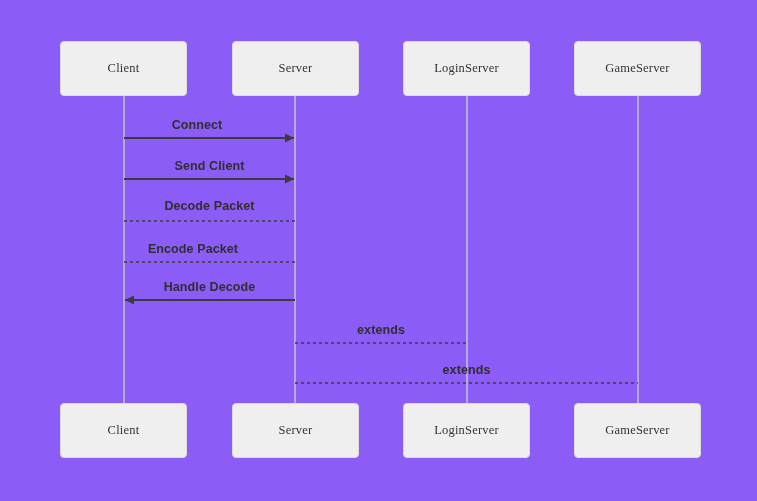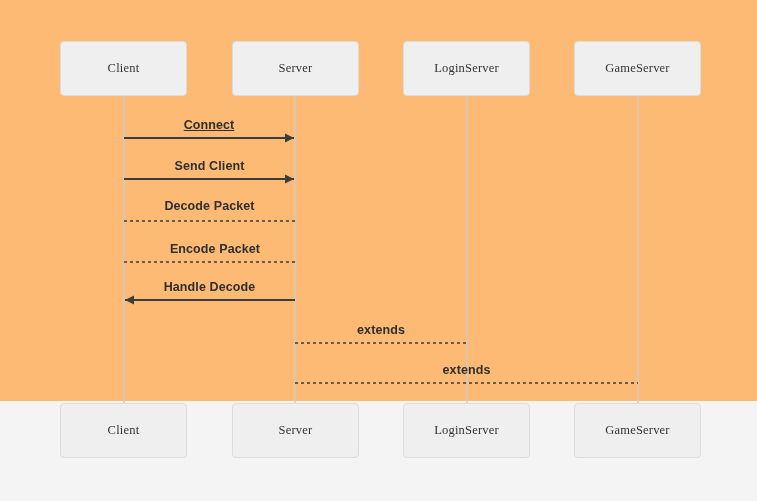--- a/index.html
+++ b/index.html
@@ -9,22 +9,22 @@
   }
   body {
     width: 757px;
     height: 501px;
     font-family: "Liberation Sans", sans-serif;
     overflow: hidden;
   }
   #diagram-root {
     position: relative;
     width: 757px;
-    height: 401px;
-    background: #fdba74;
+    height: 501px;
+    background: #8b5cf6;
   }
   .svg-layer {
     position: absolute;
     left: 0;
     top: 0;
     width: 757px;
     height: 501px;
   }
   .participant-box {
     position: absolute;
@@ -98,21 +98,21 @@
         <span class="participant-label">LoginServer</span>
       </div>
       <div class="participant-box" style="left: 574px; top: 41px; width: 127px; height: 55px;">
         <span class="participant-label">GameServer</span>
       </div>
       <div class="participant-box" style="left: 574px; top: 403px; width: 127px; height: 55px;">
         <span class="participant-label">GameServer</span>
       </div>
     </div>
   <div id="labels-layer">
-      <div class="msg-label" style="left: 209px; top: 132px; text-decoration: underline;">Connect</div>
+      <div class="msg-label" style="left: 197px; top: 132px;">Connect</div>
       <div class="msg-label" style="left: 209.5px; top: 173px;">Send Client</div>
       <div class="msg-label" style="left: 209.5px; top: 213px;">Decode Packet</div>
-      <div class="msg-label" style="left: 215px; top: 256px;">Encode Packet</div>
+      <div class="msg-label" style="left: 193px; top: 256px;">Encode Packet</div>
       <div class="msg-label" style="left: 209.5px; top: 294px;">Handle Decode</div>
       <div class="msg-label" style="left: 381px; top: 337px;">extends</div>
       <div class="msg-label" style="left: 466.5px; top: 377px;">extends</div>
     </div>
 </div>
 
 </body></html>

